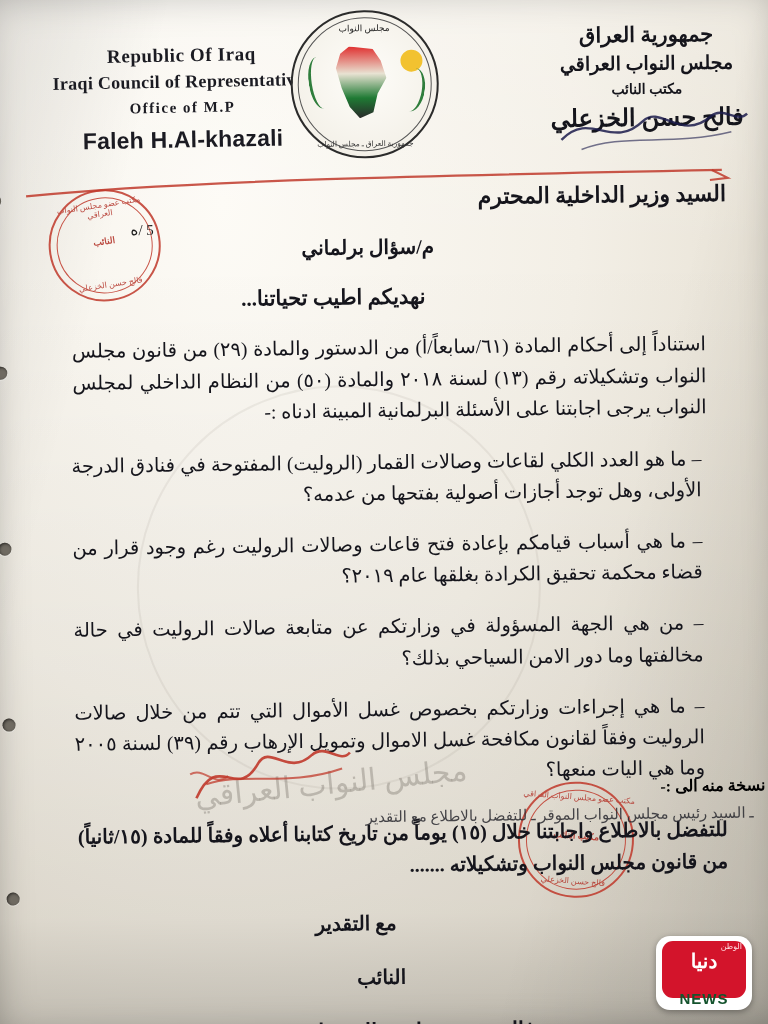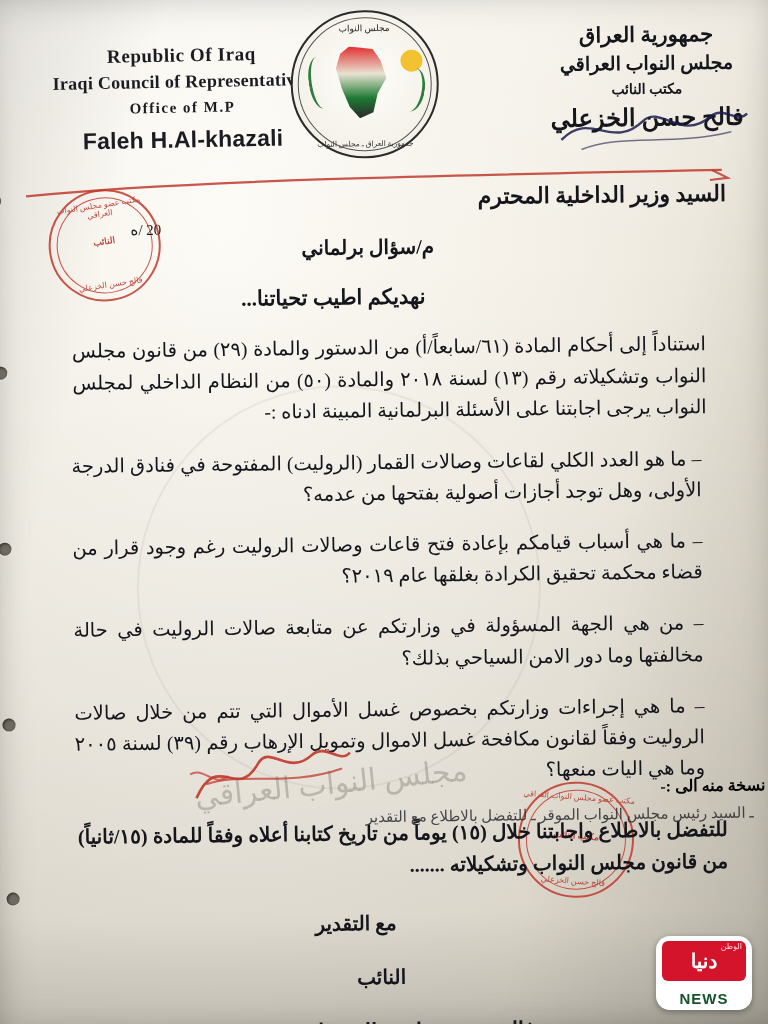--- a/index.html
+++ b/index.html
@@ -407,23 +407,23 @@
     width: 96px;
     height: 74px;
     background: #ffffff;
     border-radius: 14px;
     box-shadow: 0 2px 6px rgba(0,0,0,0.35);
     overflow: hidden;
   }
   .news-bug .top {
     position: absolute;
     left: 6px; right: 6px; top: 5px;
-    height: 40px;
+    height: 57px;
     background: #d3142b;
-    border-radius: 6px;
+    border-radius: 11px;
     color: #fff;
     direction: rtl;
     text-align: center;
     font-size: 20px;
     font-weight: bold;
     line-height: 40px;
     font-family: "Liberation Serif", serif;
   }
   .news-bug .sup {
     position: absolute;
@@ -499,21 +499,21 @@
       <path d="M690,2 L706,10 L688,12" stroke="#c0392b" stroke-width="2" fill="none" opacity="0.85"></path>
     </svg>
 
     <div class="stamp stamp-tl">
       <div class="inner"></div>
       <div class="st-top">مكتب عضو مجلس النواب العراقي</div>
       <div class="st-mid">النائب</div>
       <div class="st-bot">فالح حسن الخزعلي</div>
     </div>
 
-    <div class="stamp-note">20 /ه</div>
+    <div class="stamp-note">5 /ه</div>
 
     <div class="stamp stamp-bl">
       <div class="inner"></div>
       <div class="st-top">مكتب عضو مجلس النواب العراقي</div>
       <div class="st-mid">مكتب النائب</div>
       <div class="st-bot">فالح حسن الخزعلي</div>
     </div>
 
     <div class="body-area">
       <div class="addressee">السيد وزير الداخلية المحترم</div>

